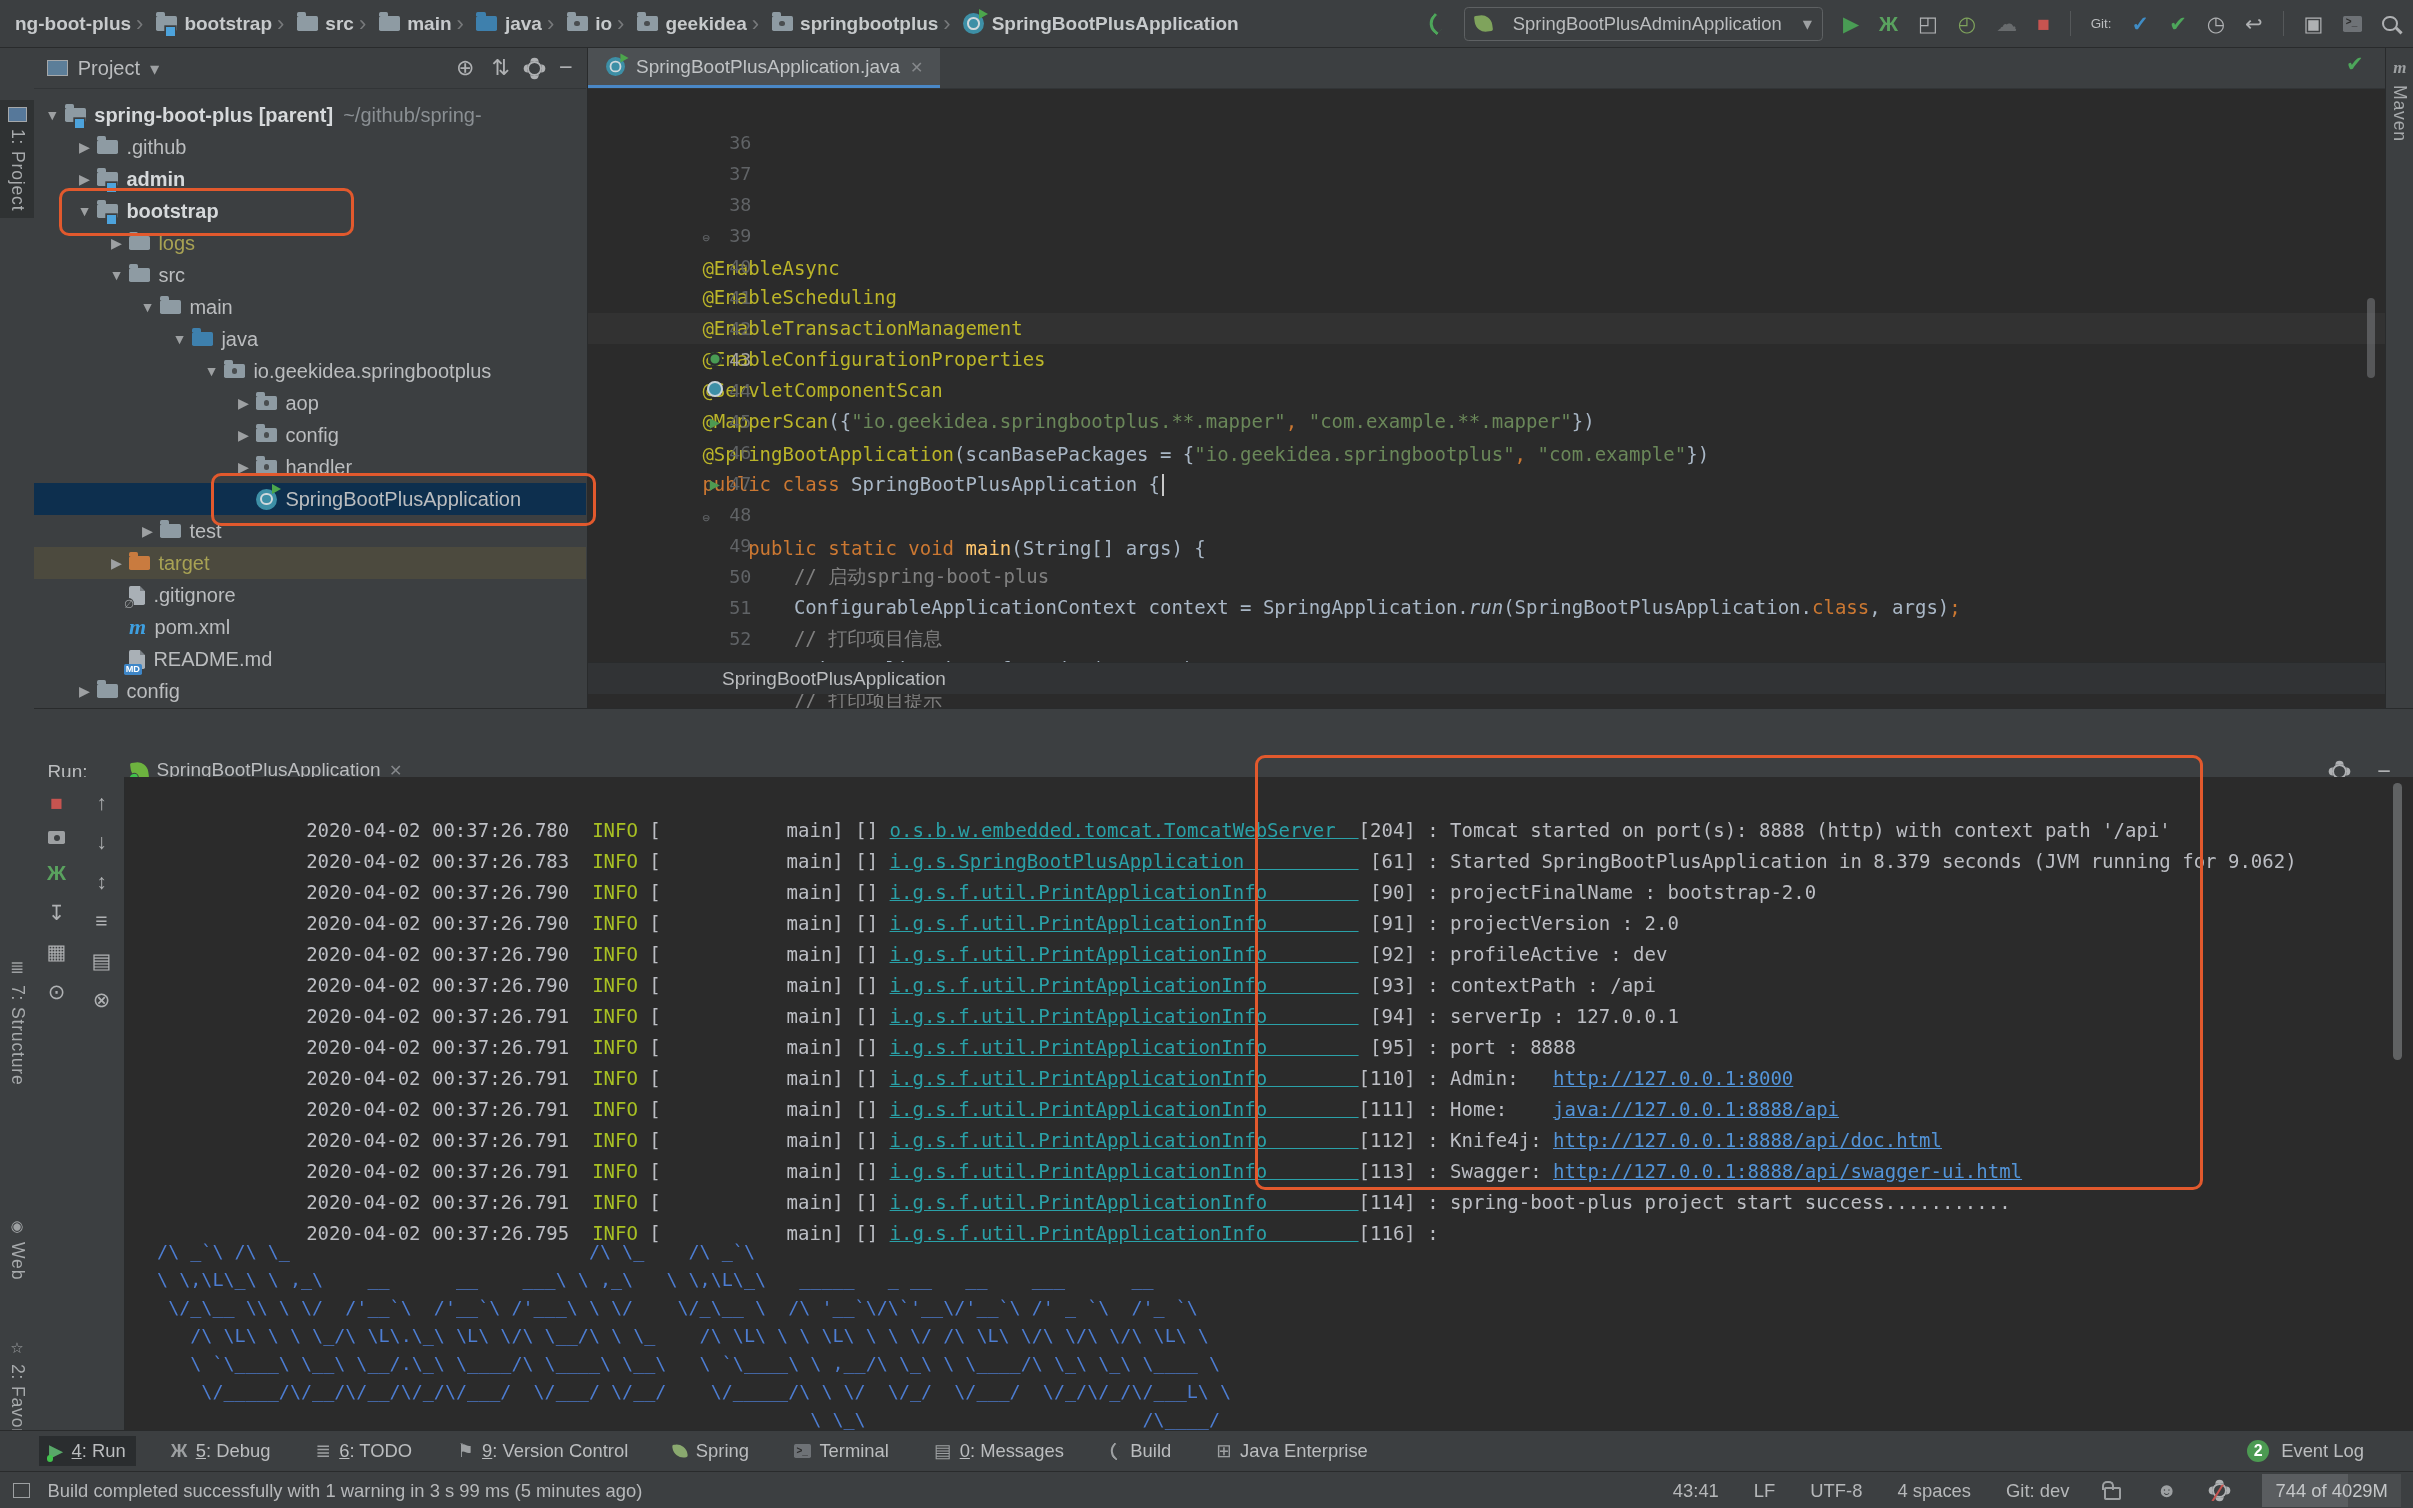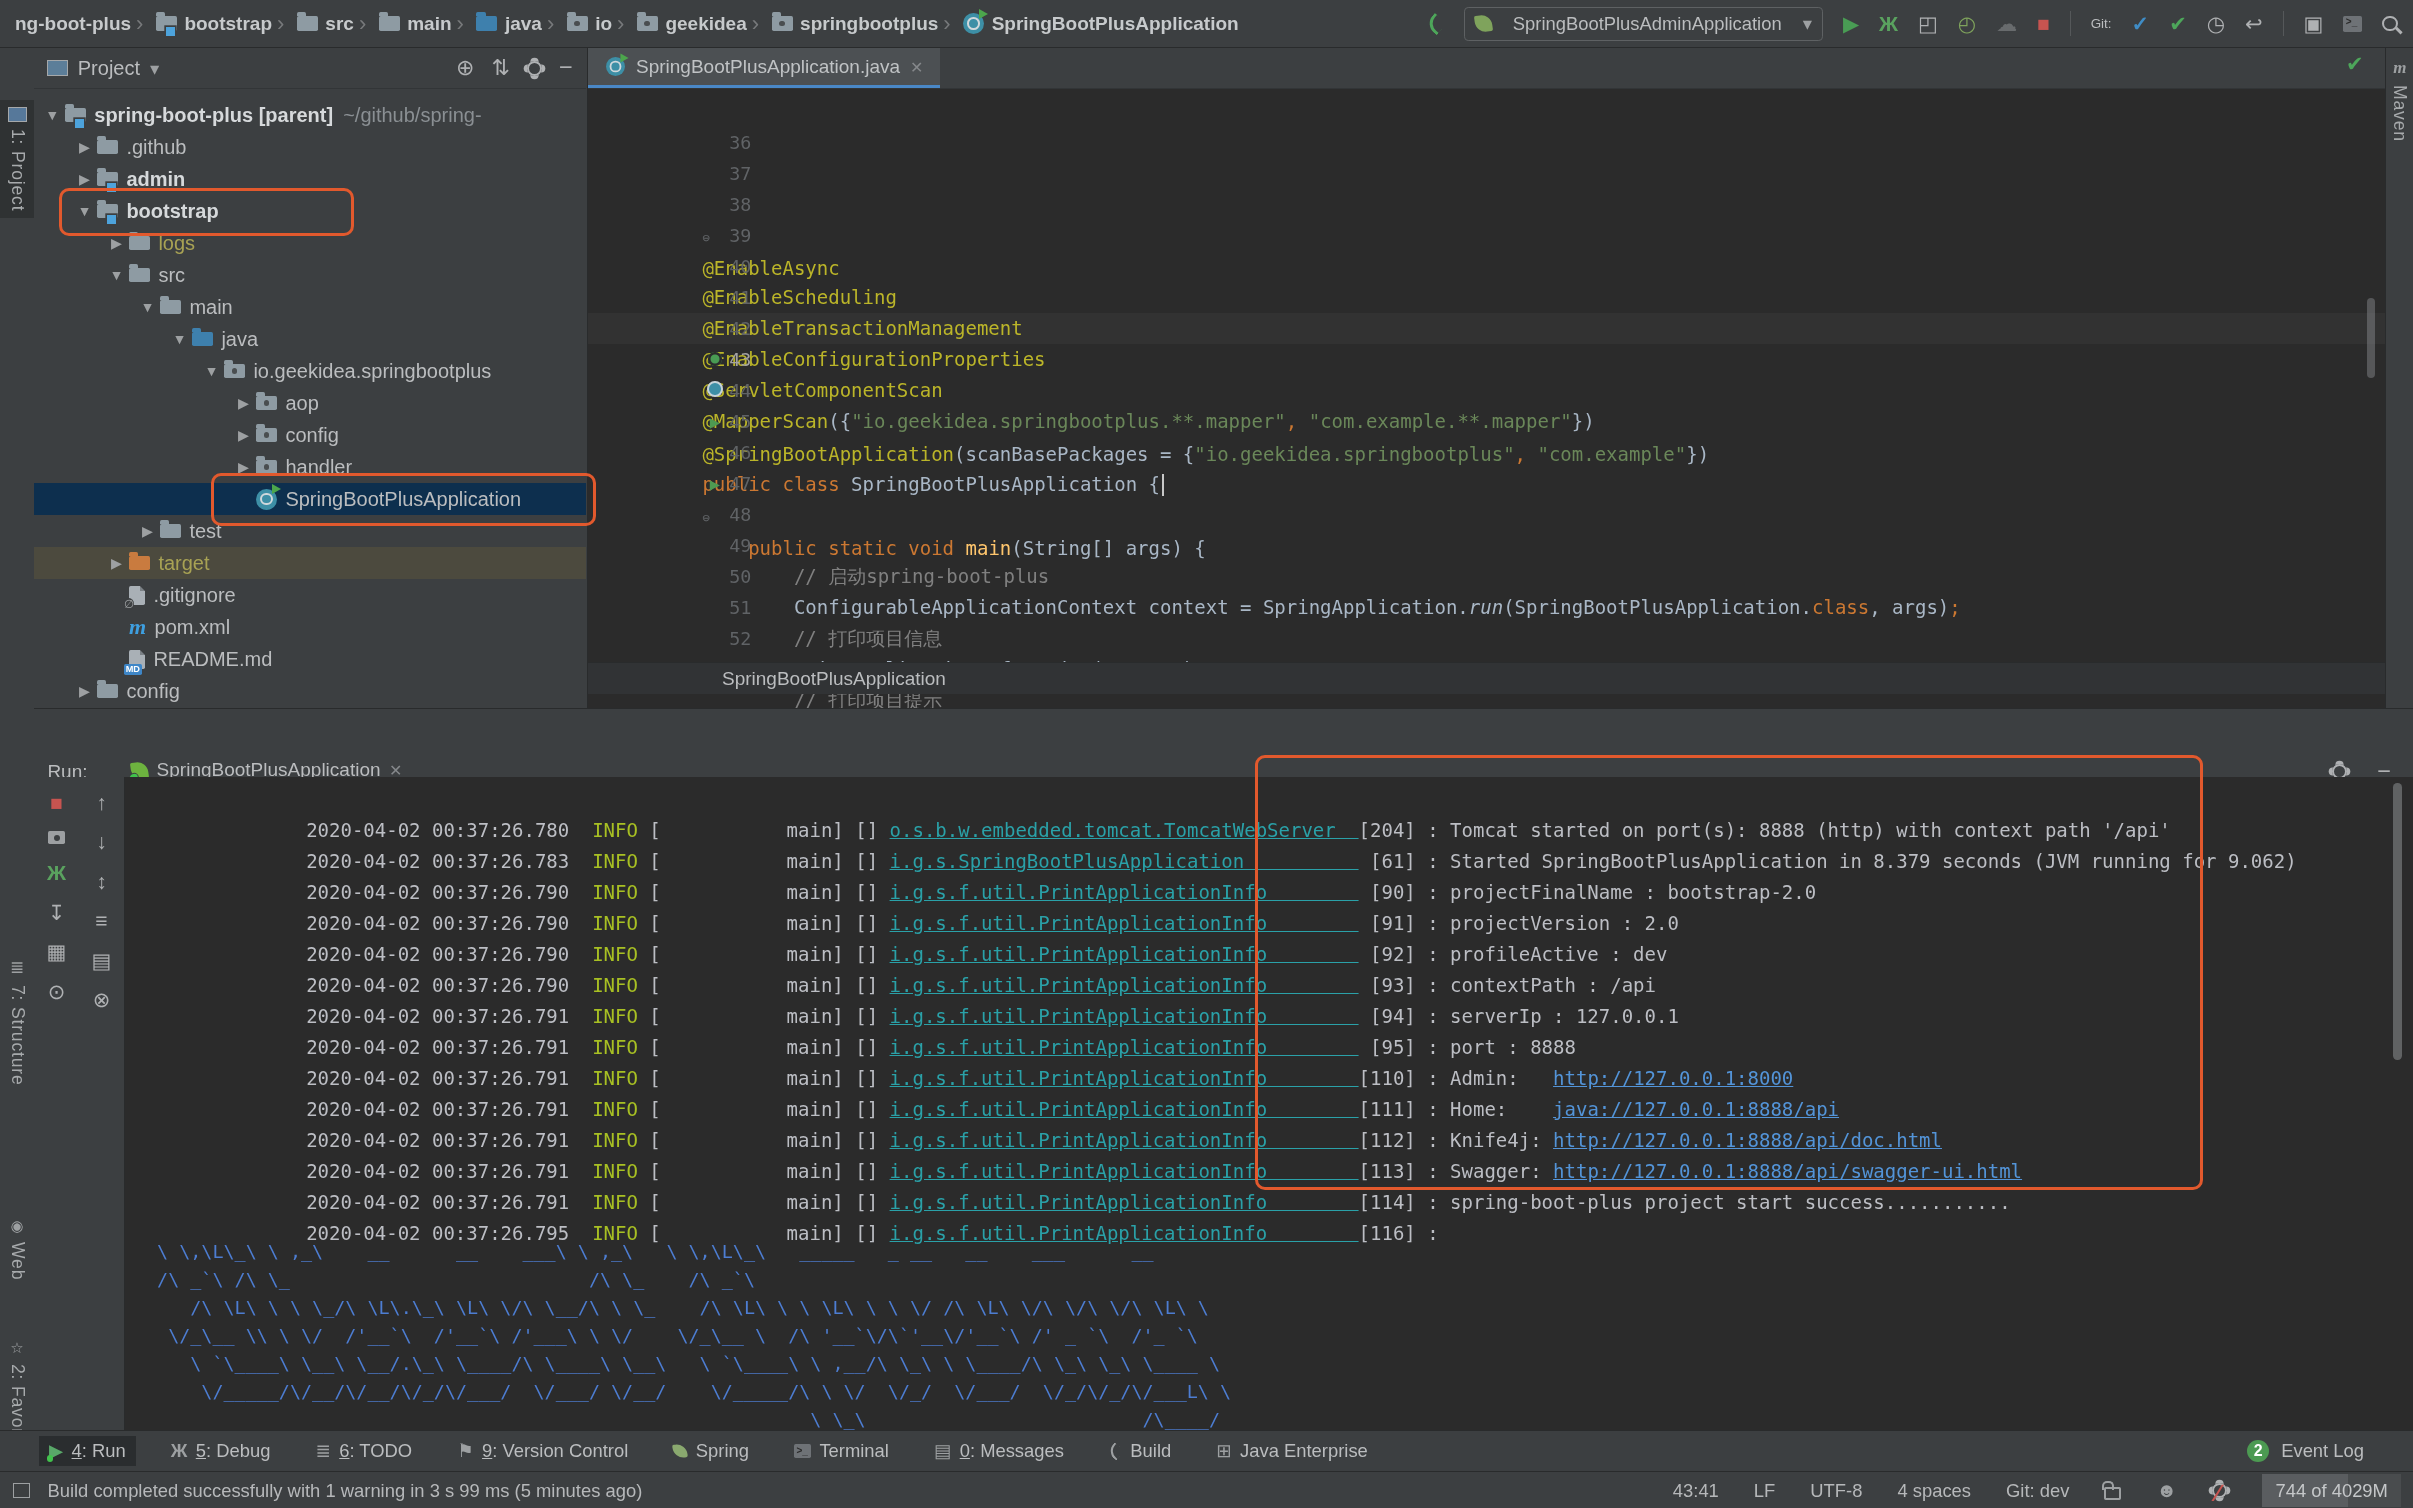--- a/index.html
+++ b/index.html
@@ -715,27 +715,27 @@
             <div class="crow">
               <span class="ct">2020-04-02 00:37:26.791</span><span class="clvl">  INFO</span><span class="cthr"> [           main] [] </span><span class="clg">i.g.s.f.util.PrintApplicationInfo        </span><span class="cln">[114]</span><span class="cmsg"> : spring-boot-plus project start success...........</span>
             </div>
 
             <div class="crow">
               <span class="ct">2020-04-02 00:37:26.795</span><span class="clvl">  INFO</span><span class="cthr"> [           main] [] </span><span class="clg">i.g.s.f.util.PrintApplicationInfo        </span><span class="cln">[116]</span><span class="cmsg"> :</span>
             </div>
           </div>
         <div class="art">
 
+            <div class="artline"> /\ _`\ /\ \_                           /\ \_    /\ _`\</div>
+
             <div class="artline"> \ \,\L\_\ \ ,_\    __      __    ___\ \ ,_\   \ \,\L\_\   _____   _ __   __    ___      __</div>
 
-            <div class="artline"> /\ _`\ /\ \_                           /\ \_    /\ _`\</div>
+            <div class="artline">  \/_\__ \\ \ \/  /'__`\  /'__`\ /'___\ \ \/    \/_\__ \  /\ '__`\/\`'__\/'__`\ /' _ `\  /'_ `\</div>
 
             <div class="artline">    /\ \L\ \ \ \_/\ \L\.\_\ \L\ \/\ \__/\ \ \_    /\ \L\ \ \ \L\ \ \ \/ /\ \L\ \/\ \/\ \/\ \L\ \</div>
-
-            <div class="artline">  \/_\__ \\ \ \/  /'__`\  /'__`\ /'___\ \ \/    \/_\__ \  /\ '__`\/\`'__\/'__`\ /' _ `\  /'_ `\</div>
 
             <div class="artline">    \ `\____\ \__\ \__/.\_\ \____/\ \____\ \__\   \ `\____\ \ ,__/\ \_\ \ \____/\ \_\ \_\ \____ \</div>
 
             <div class="artline">     \/_____/\/__/\/__/\/_/\/___/  \/___/ \/__/    \/_____/\ \ \/  \/_/  \/___/  \/_/\/_/\/___L\ \</div>
 
             <div class="artline">                                                            \ \_\                         /\____/</div>
           </div>
       </div>
     </div>
   </div>

